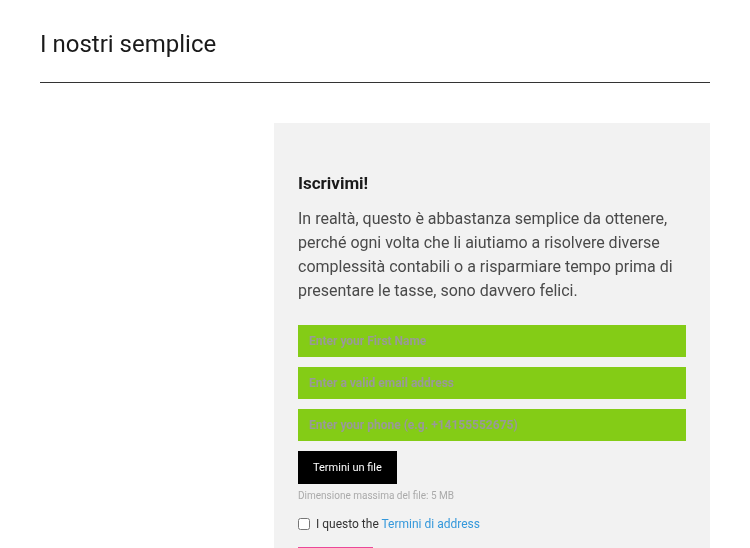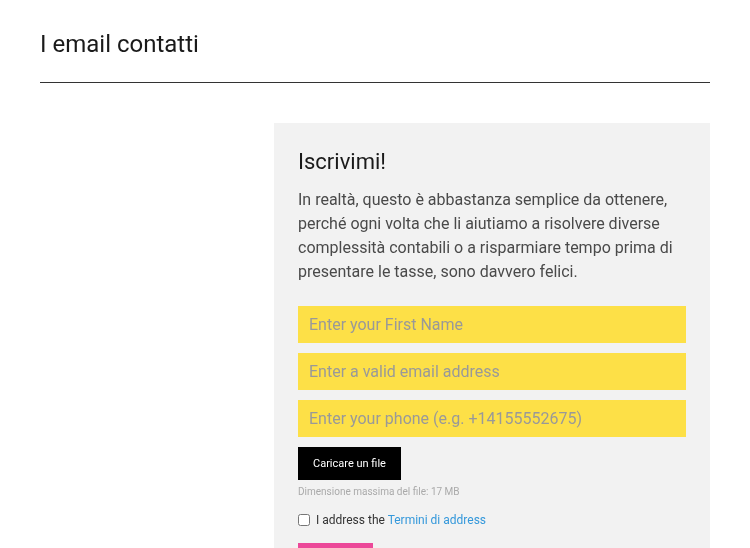--- a/index.html
+++ b/index.html
@@ -30,44 +30,46 @@
     .form-wrapper {
       display: flex;
       justify-content: flex-end;
     }
     .form-panel {
       background: #f2f2f2;
       padding: 26px 24px;
       width: 436px;
     }
     .form-title {
-      font-size: 22px;
-      font-weight: 400;
+      font-size: 17px;
+      font-weight: 700;
       color: #1a1a1a;
       margin-bottom: 14px;
+      margin-top: 24px;
     }
     .form-description {
       font-size: 16px;
       line-height: 1.5;
       color: #4a4a4a;
       margin-bottom: 22px;
     }
     .input-row {
       display: flex;
       gap: 12px;
       margin-bottom: 10px;
     }
     .input-field {
       flex: 1;
       padding: 9px 11px;
       border: none;
-      background: #fde047;
-      font-size: 16px;
+      background: #84cc16;
+      font-size: 12px;
       color: #333;
       font-family: inherit;
+      font-weight: bold;
     }
     .input-field::placeholder {
       color: #999;
     }
     .input-full {
       width: 100%;
       margin-bottom: 10px;
     }
     .file-button {
       background: #000000;
@@ -113,42 +115,42 @@
       font-weight: 600;
       letter-spacing: 0.5px;
       cursor: pointer;
       font-family: inherit;
     }
   </style>
 </head>
 <body>
 
 <div class="container">
-  <h1 class="page-title">I email contatti</h1>
+  <h1 class="page-title">I nostri semplice</h1>
   <hr class="divider">
 
   <div class="form-wrapper">
     <div class="form-panel">
       <h2 class="form-title">Iscrivimi!</h2>
       <p class="form-description">In realtà, questo è abbastanza semplice da ottenere, perché ogni volta che li aiutiamo a risolvere diverse complessità contabili o a risparmiare tempo prima di presentare le tasse, sono davvero felici.</p>
       
       <div class="input-row">
         <input type="text" class="input-field" placeholder="Enter your First Name" style="">
       </div>
       
       <input type="email" class="input-field input-full" placeholder="Enter a valid email address" style="">
       
       <input type="tel" class="input-field input-full" placeholder="Enter your phone (e.g. +14155552675)" style="">
       
-      <button class="file-button">Caricare un file</button>
-      <div class="file-hint">Dimensione massima del file: 17 MB</div>
+      <button class="file-button">Termini un file</button>
+      <div class="file-hint">Dimensione massima del file: 5 MB</div>
       
       <div class="checkbox-row">
         <input type="checkbox" style="">
         <span class="checkbox-label">
-          <span>I address the </span><a class="terms-link">Termini di address</a>
+          <span>I questo the </span><a class="terms-link">Termini di address</a>
         </span>
       </div>
       
       <button class="submit-button">INVIA</button>
     </div>
   </div>
 </div>
 
 </body></html>

